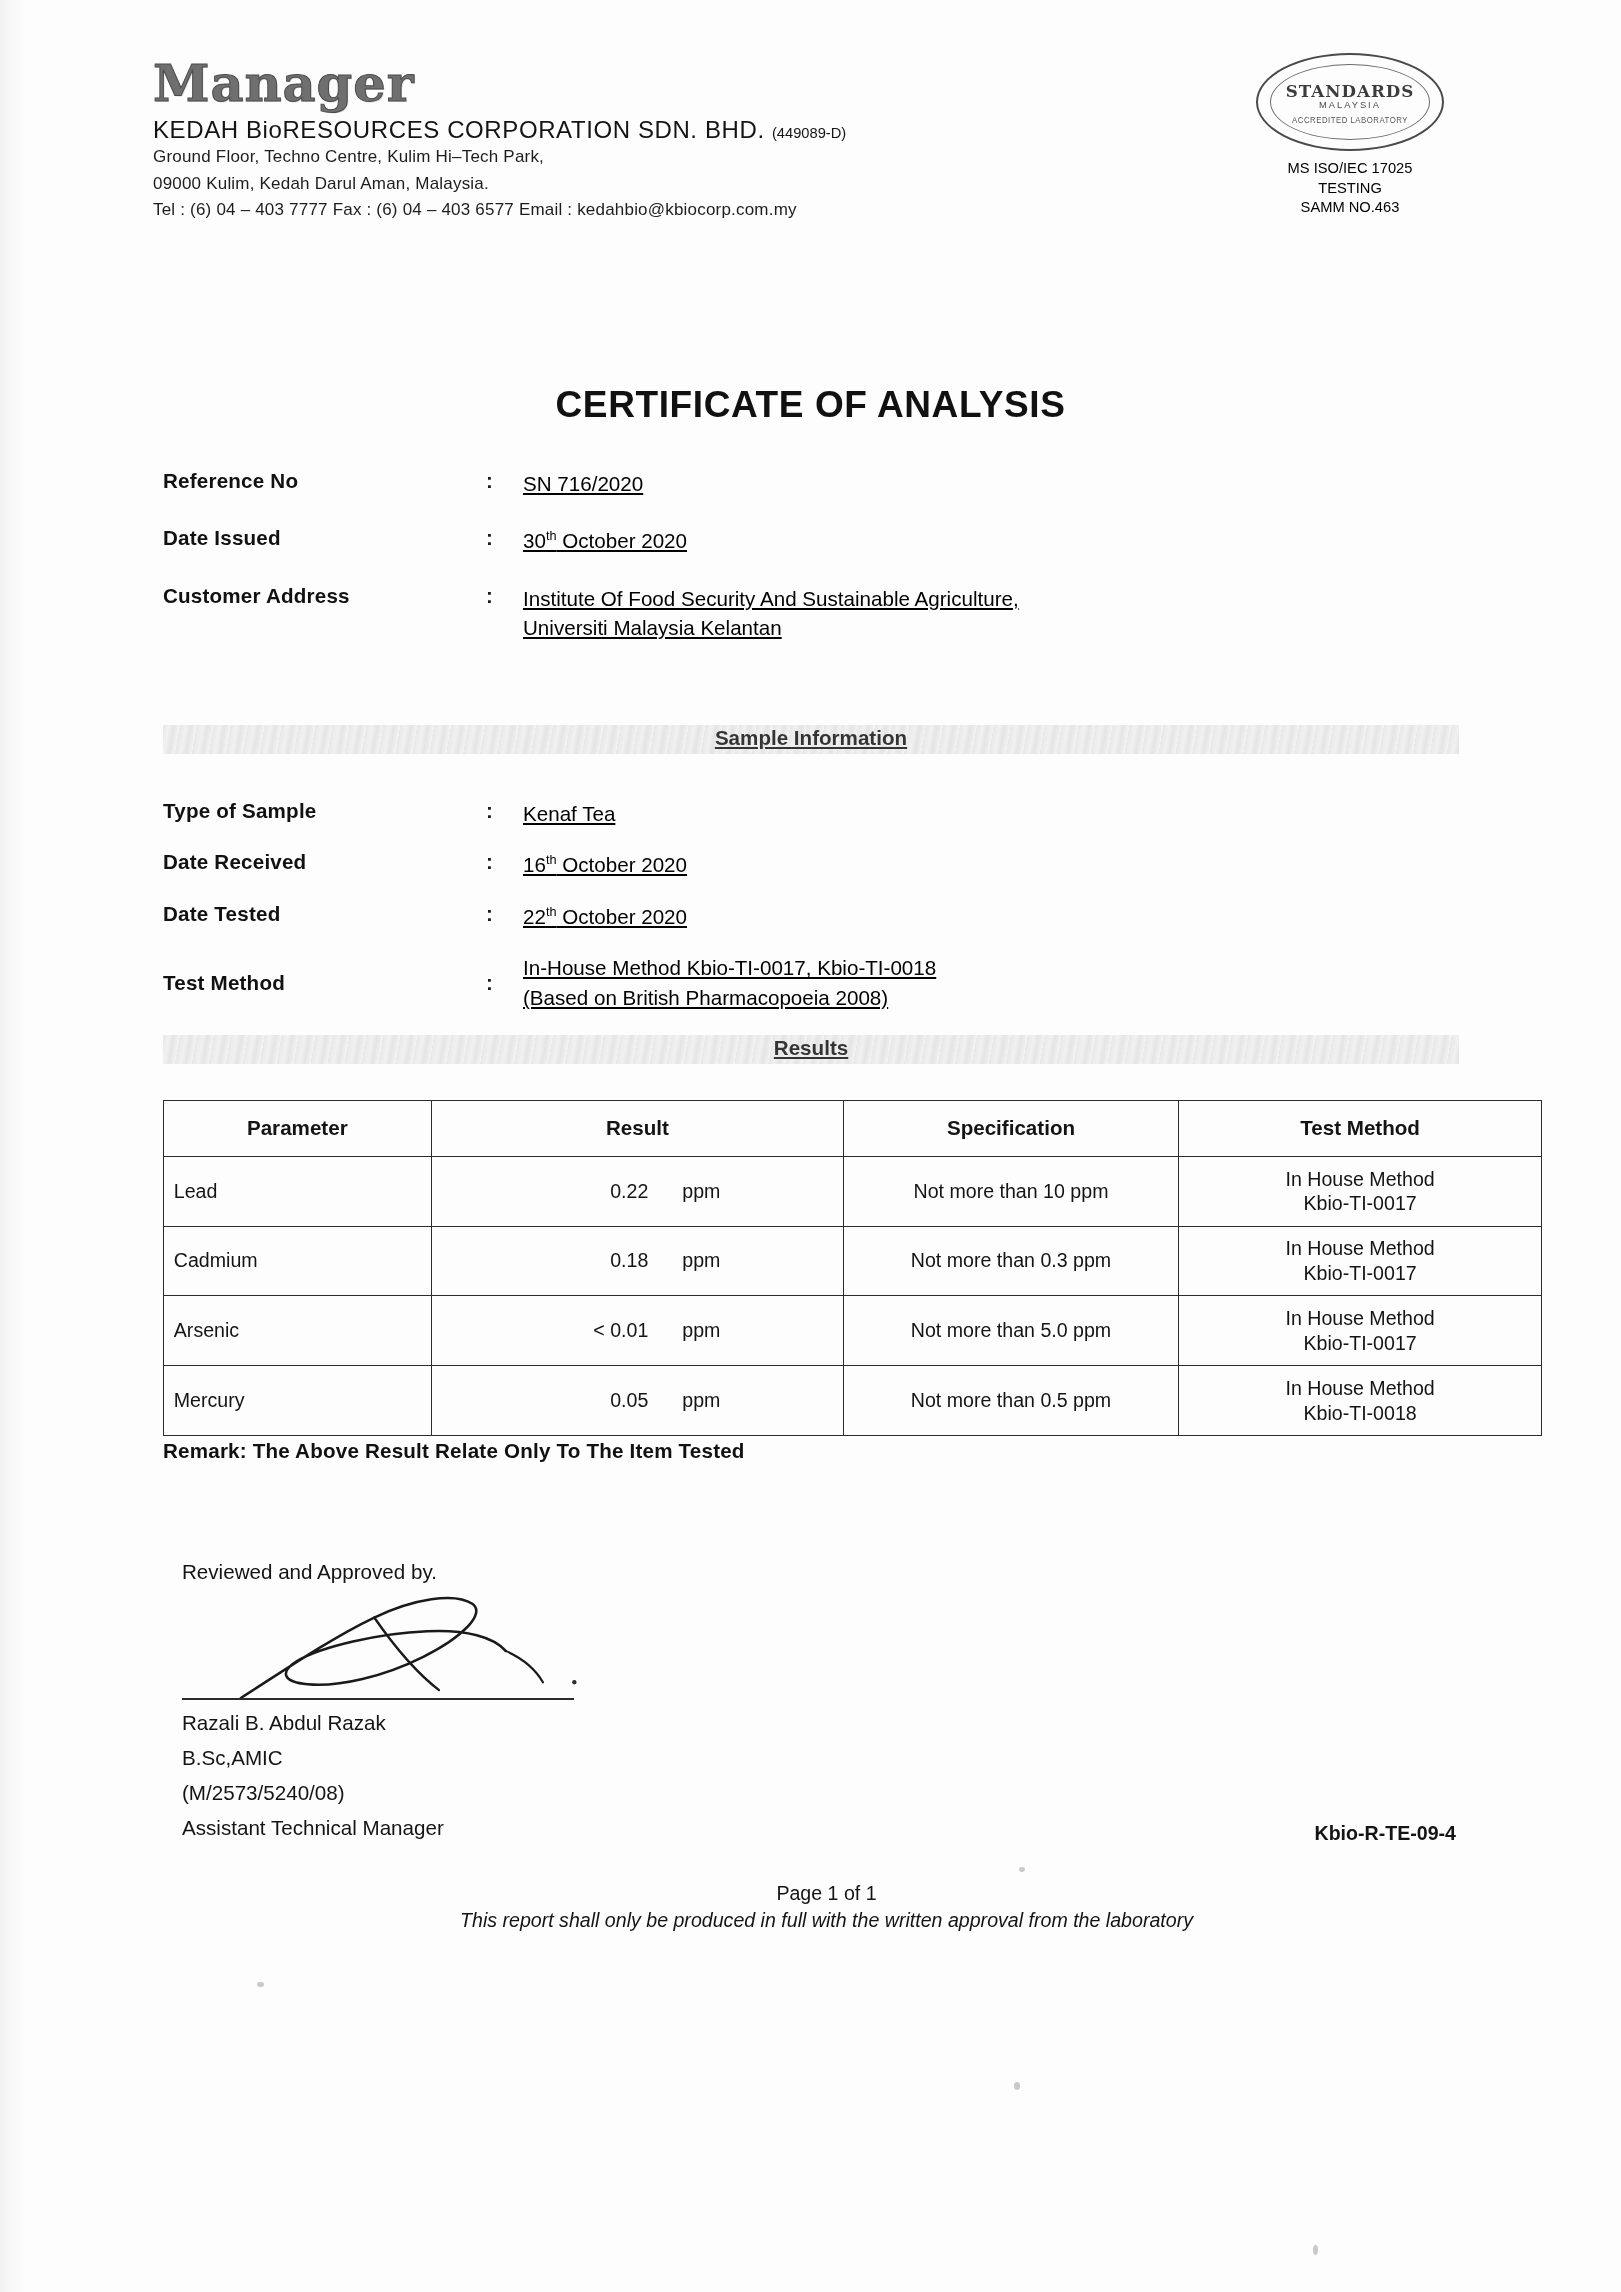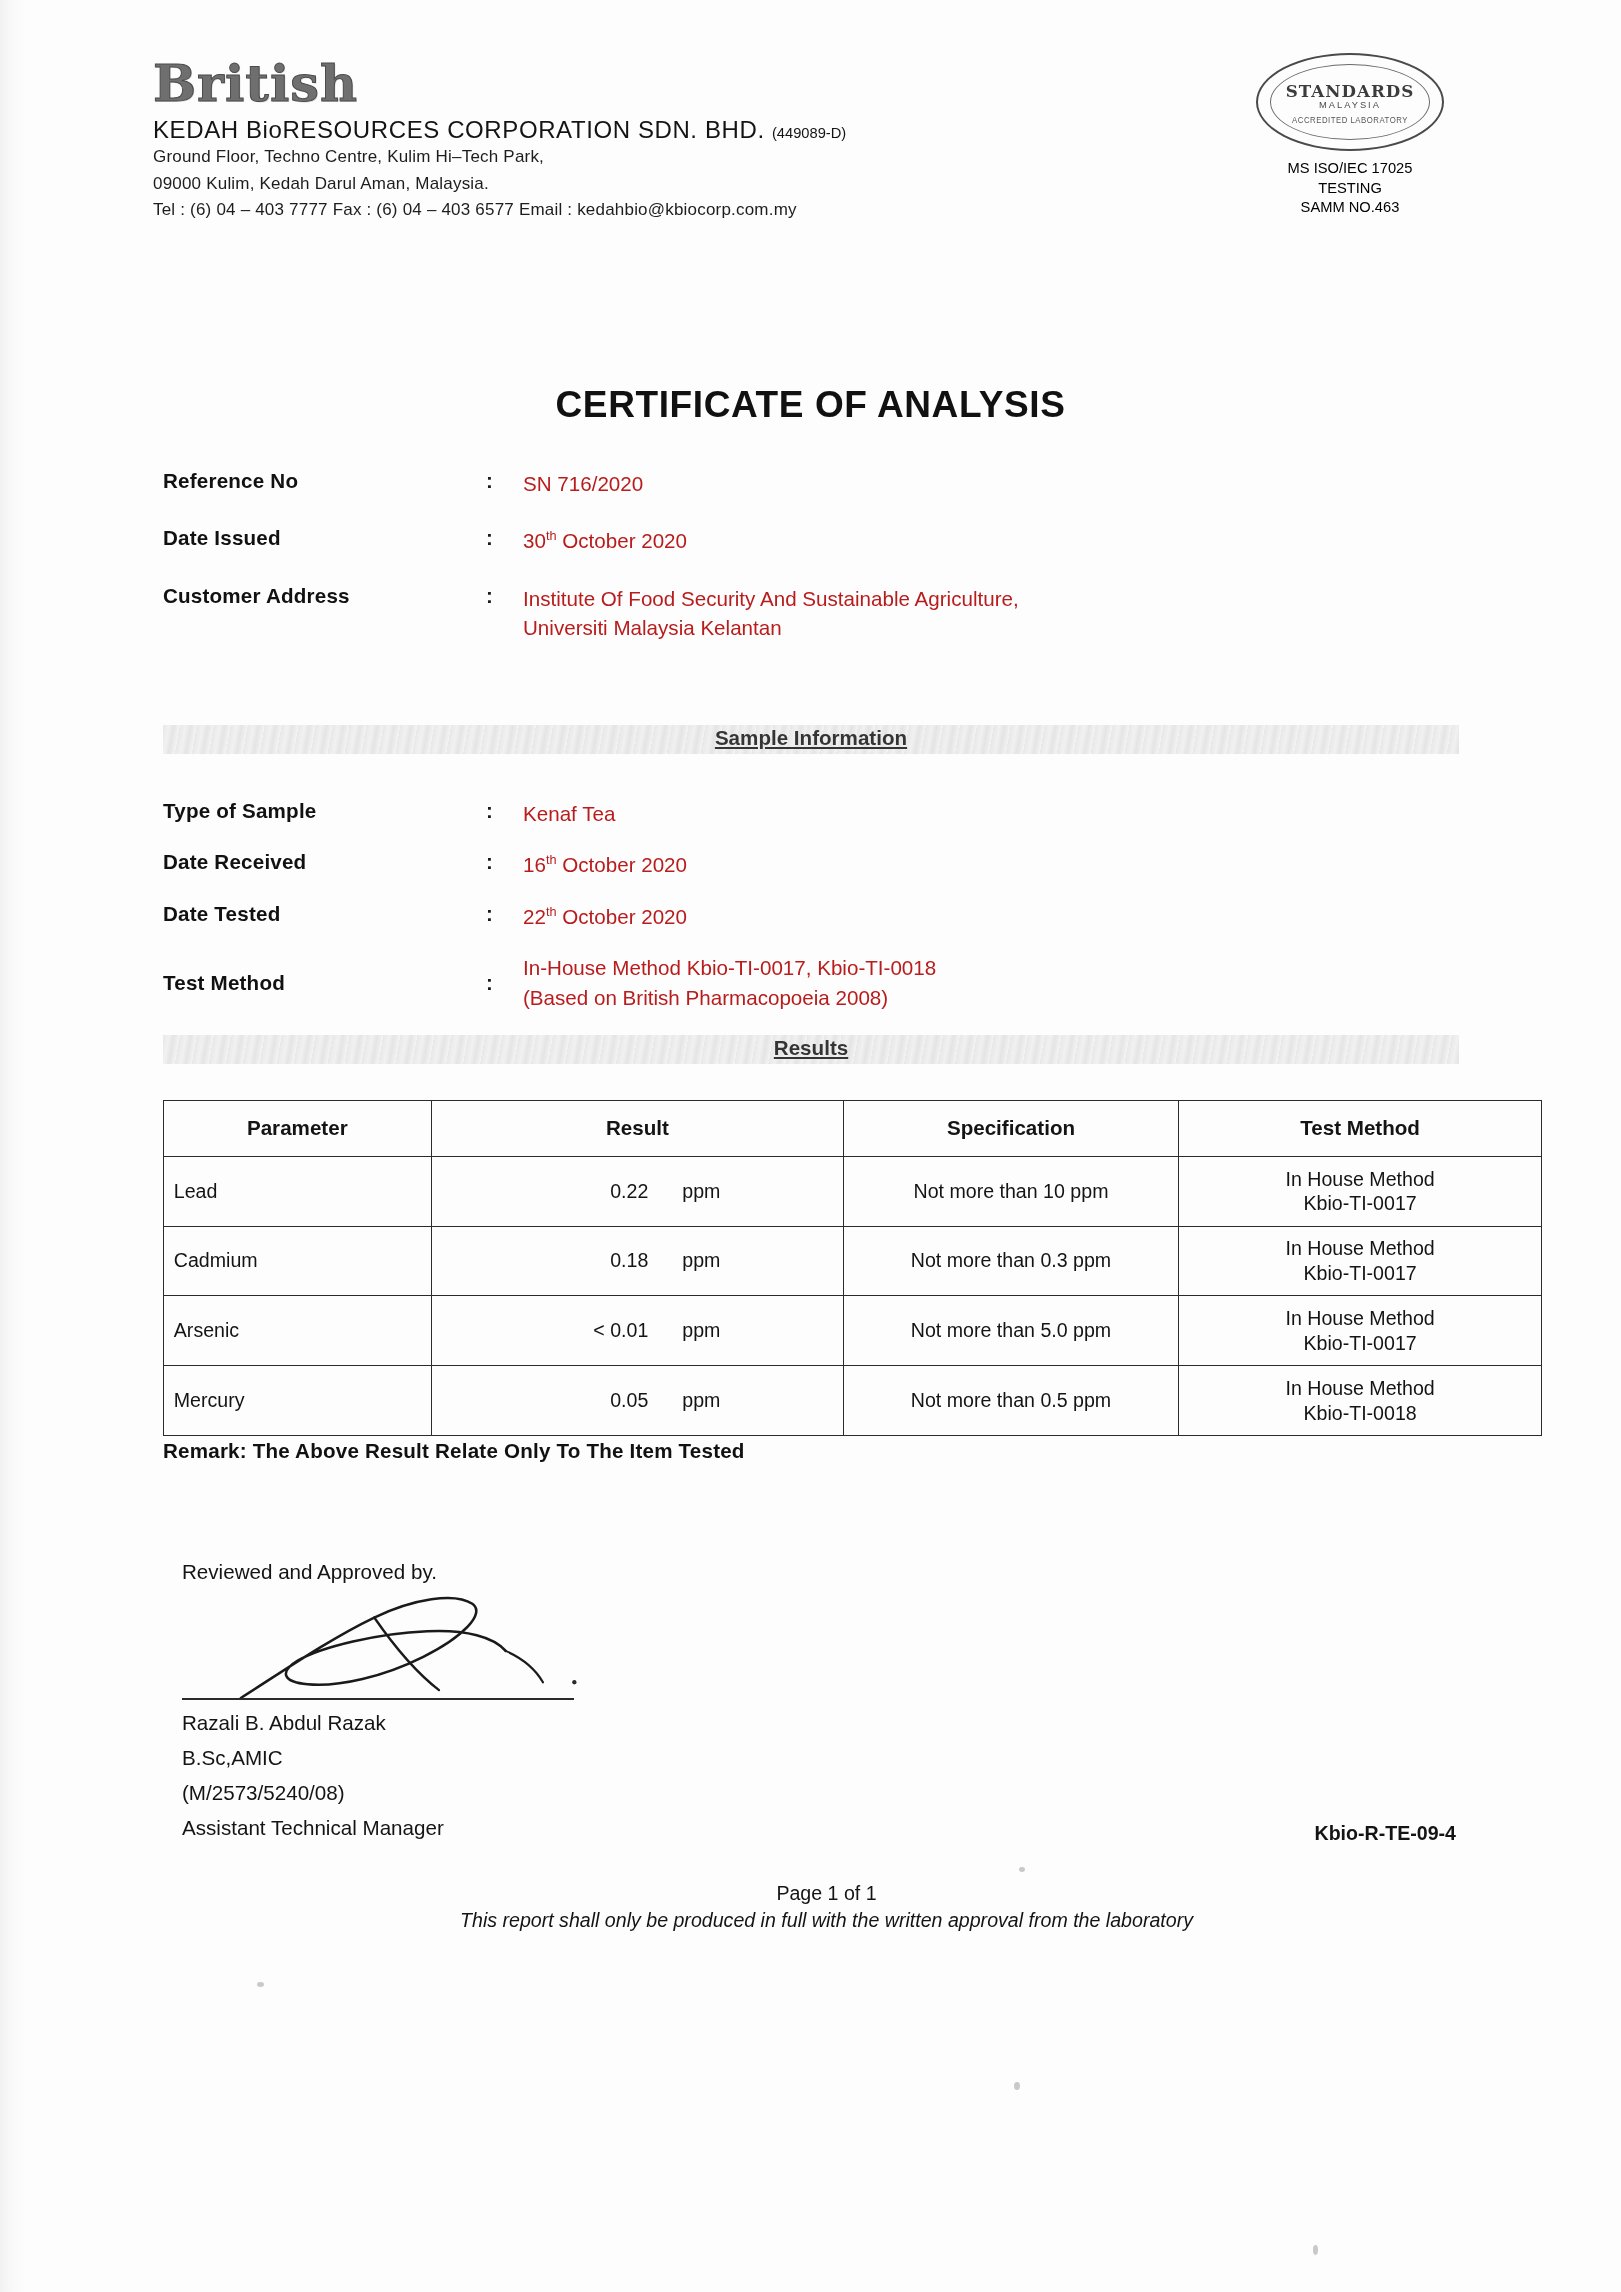--- a/index.html
+++ b/index.html
@@ -155,21 +155,22 @@
   }
   .field-colon {
     width: 37px;
     font-size: 20.6px;
     font-weight: 700;
   }
   .field-value {
     flex: 1;
     font-size: 20.6px;
     line-height: 1.45;
-    color: #b91c1c;
+    color: #000000;
+    text-decoration: underline;
   }
   .sup { font-size: 12.7px; vertical-align: super; }
 
   
   .section-bar {
     position: absolute;
     left: 163px;
     width: 1296px;
     height: 29px;
     background: repeating-linear-gradient(
@@ -310,21 +311,21 @@
     border-radius: 50%;
   }
 </style>
 </head>
 <body>
 
 <div class="page">
   <div class="scan-edge"></div>
 
   <div class="letterhead">
-    <div class="logo">British</div>
+    <div class="logo">Manager</div>
     <div class="company">
       <span>KEDAH BioRESOURCES CORPORATION SDN. BHD.</span>
       <span class="regno">(449089-D)</span>
     </div>
     <div class="addr-line">Ground Floor, Techno Centre, Kulim Hi–Tech Park,</div>
     <div class="addr-line">09000 Kulim, Kedah Darul Aman, Malaysia.</div>
     <div class="addr-line">Tel : (6) 04 – 403 7777   Fax : (6) 04 – 403 6577  Email : kedahbio@kbiocorp.com.my</div>
   </div>
 
   <div class="stamp">

